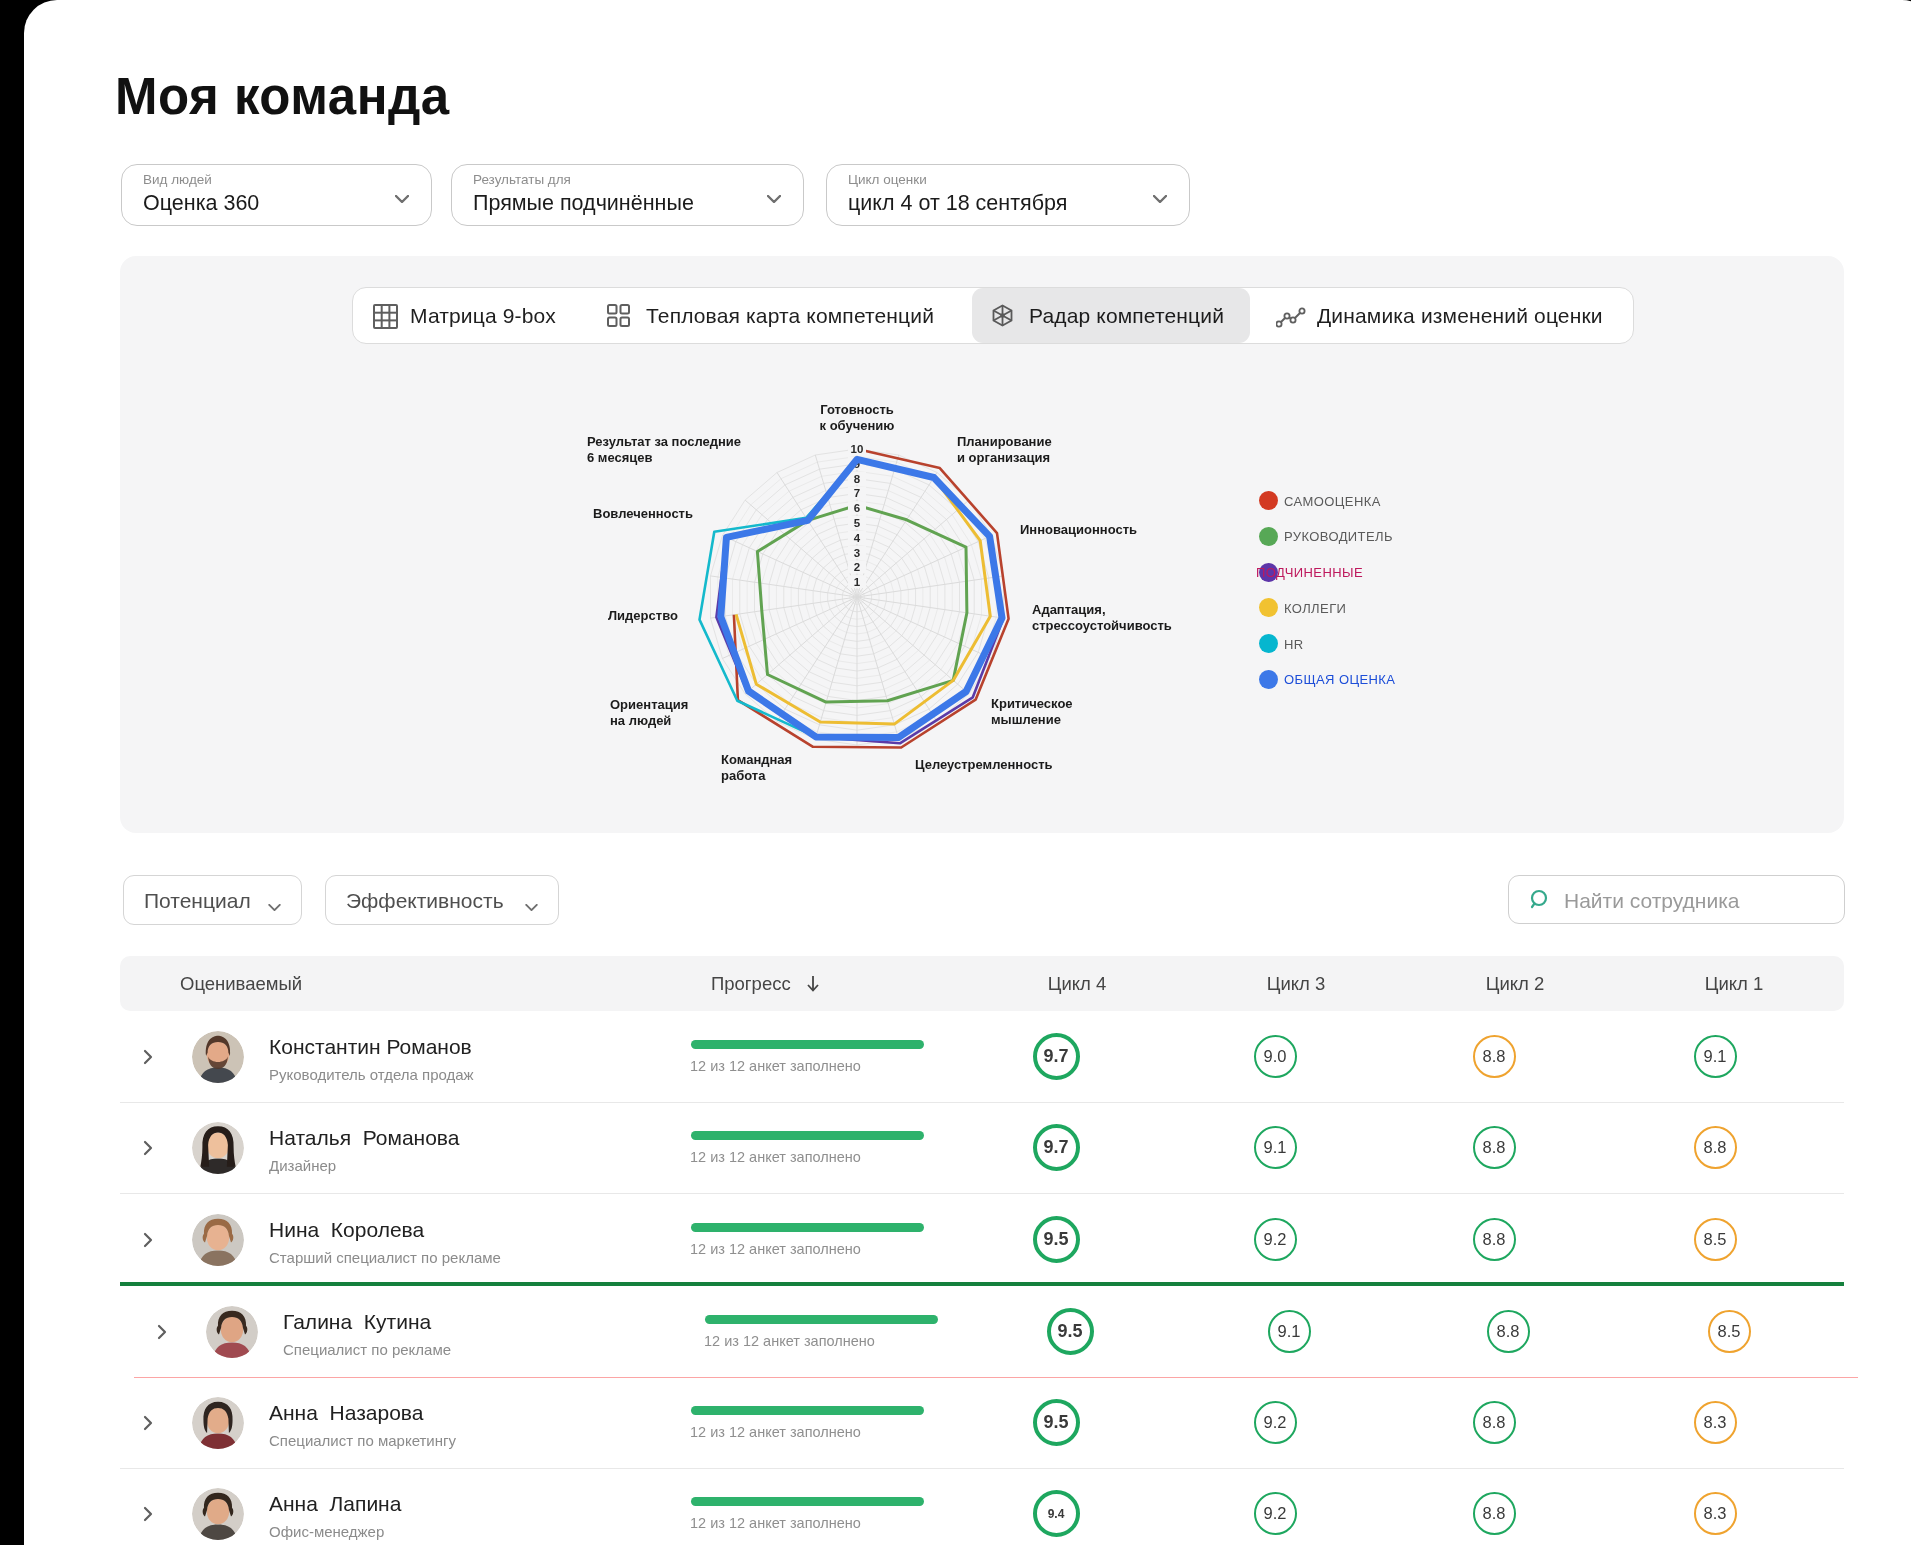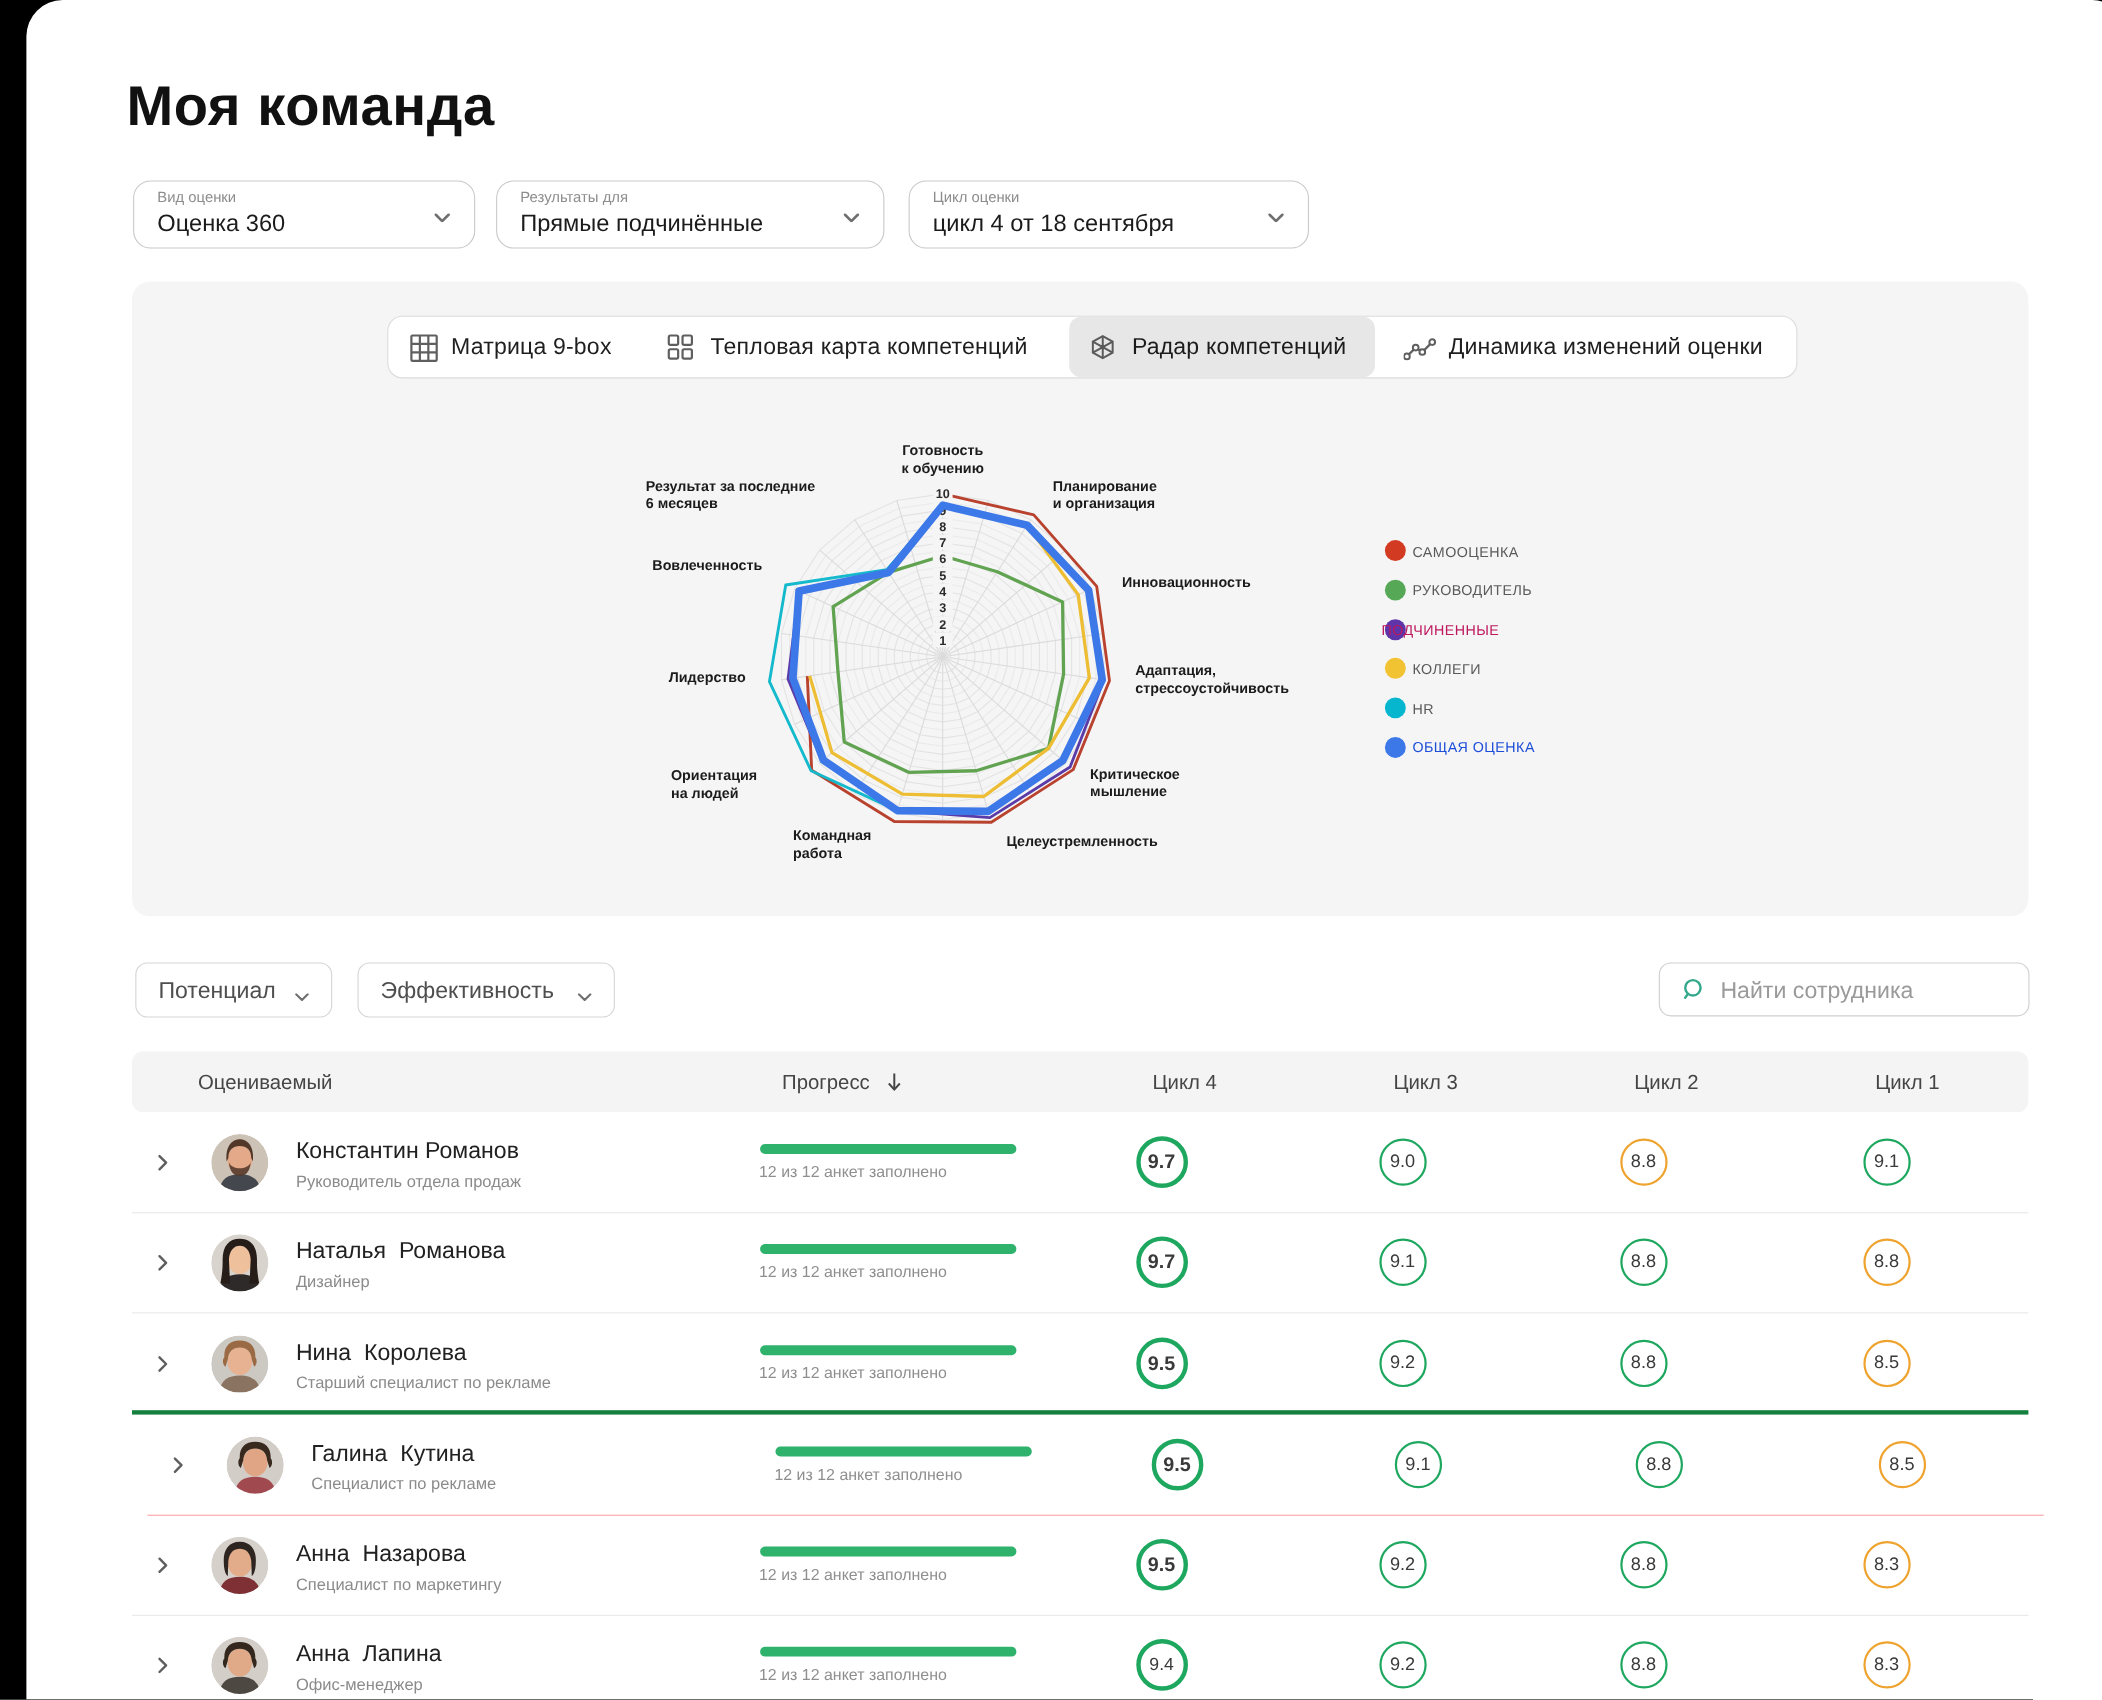--- a/index.html
+++ b/index.html
@@ -3,21 +3,21 @@
 <style>
 html,body{margin:0;padding:0;background:#000;}
 *{font-family:"Liberation Sans",sans-serif;}
 .page{position:relative;width:1911px;height:1545px;background:#fff;border-radius:33px 33px 0 0;overflow:hidden;margin-left:24px;}
 </style></head>
 <body>
 <div class="page">
 <div style="position:absolute;left:91px;top:67px;font-size:51px;font-weight:700;color:#111;letter-spacing:0.5px">Моя команда</div>
 
 <div style="position:absolute;left:97px;top:164px;width:311px;height:62px;border:1.5px solid #c9c9c9;border-radius:16px;background:#fff;box-sizing:border-box">
-<div style="position:absolute;left:21px;top:7px;font-size:13.5px;color:#8d8d8d">Вид оценки</div>
+<div style="position:absolute;left:21px;top:7px;font-size:13.5px;color:#8d8d8d">Вид людей</div>
 <div style="position:absolute;left:21px;top:26px;font-size:21.5px;color:#1b1b1b">Оценка 360</div>
 <div style="position:absolute;right:22px;top:24px"><svg width="14" height="8" viewBox="0 0 14 8">
           <path d="M1 1 L7 7 L13 1" fill="none" stroke="#6f6f6f" stroke-width="2.4" stroke-linecap="round" stroke-linejoin="round"></path>
         </svg></div>
 </div>
 <div style="position:absolute;left:427px;top:164px;width:353px;height:62px;border:1.5px solid #c9c9c9;border-radius:16px;background:#fff;box-sizing:border-box">
 <div style="position:absolute;left:21px;top:7px;font-size:13.5px;color:#8d8d8d">Результаты для</div>
 <div style="position:absolute;left:21px;top:26px;font-size:21.5px;color:#1b1b1b">Прямые подчинённые</div>
 <div style="position:absolute;right:22px;top:24px"><svg width="14" height="8" viewBox="0 0 14 8">
           <path d="M1 1 L7 7 L13 1" fill="none" stroke="#6f6f6f" stroke-width="2.4" stroke-linecap="round" stroke-linejoin="round"></path>
@@ -339,17 +339,17 @@
           <circle cx="25" cy="25" r="25" fill="#d3cec8"></circle>
           <path d="M7 50 C8 39 15 35 25 35 C35 35 42 39 43 50 Z" fill="#4e4843"></path>
           <ellipse cx="25" cy="22.5" rx="10.8" ry="12.3" fill="#e0aa88"></ellipse>
           <path d="M25 4.5 C16 4.5 11 10 11.5 19 C9.5 21 10 26 12.5 27.5 L14.5 21 C15 14 19 10.5 25 10.5 C31 10.5 35 14 35.5 21 L37.5 27.5 C40 26 40.5 21 38.5 19 C39 10 34 4.5 25 4.5 Z" fill="#33271e"></path>
         </svg>
       </div>
 <div style="position:absolute;left:149px;top:24px;font-size:21px;color:#212121">Анна&nbsp; Лапина</div>
 <div style="position:absolute;left:149px;top:55px;font-size:15px;color:#8b8b8b">Офис-менеджер</div>
 <div style="position:absolute;left:571px;top:29px;width:233px;height:9px;border-radius:5px;background:#2eb26c"></div>
 <div style="position:absolute;left:570px;top:47px;font-size:14.5px;color:#8f8f8f">12 из 12 анкет заполнено</div>
-<div style="position:absolute;left:912.5px;top:22.25px;width:47px;height:47px;border:4px solid #1ea75f;border-radius:50%;box-sizing:border-box;background:#fff;display:flex;align-items:center;justify-content:center;font-size:16px;font-weight:400;color:#3a3a3a">9.4</div>
+<div style="position:absolute;left:912.5px;top:22.25px;width:47px;height:47px;border:4px solid #1ea75f;border-radius:50%;box-sizing:border-box;background:#fff;display:flex;align-items:center;justify-content:center;font-size:12px;font-weight:700;color:#3a3a3a">9.4</div>
 <div style="position:absolute;left:1133.5px;top:24.25px;width:43px;height:43px;border:2.5px solid #1ea75f;border-radius:50%;box-sizing:border-box;background:#fff;display:flex;align-items:center;justify-content:center;font-size:16.5px;font-weight:400;color:#3a3a3a">9.2</div>
 <div style="position:absolute;left:1352.5px;top:24.25px;width:43px;height:43px;border:2.5px solid #1ea75f;border-radius:50%;box-sizing:border-box;background:#fff;display:flex;align-items:center;justify-content:center;font-size:16.5px;font-weight:400;color:#3a3a3a">8.8</div>
 <div style="position:absolute;left:1573.5px;top:24.25px;width:43px;height:43px;border:2.5px solid #efa32f;border-radius:50%;box-sizing:border-box;background:#fff;display:flex;align-items:center;justify-content:center;font-size:16.5px;font-weight:400;color:#3a3a3a">8.3</div>
 </div>
 </div>
 </body></html>

